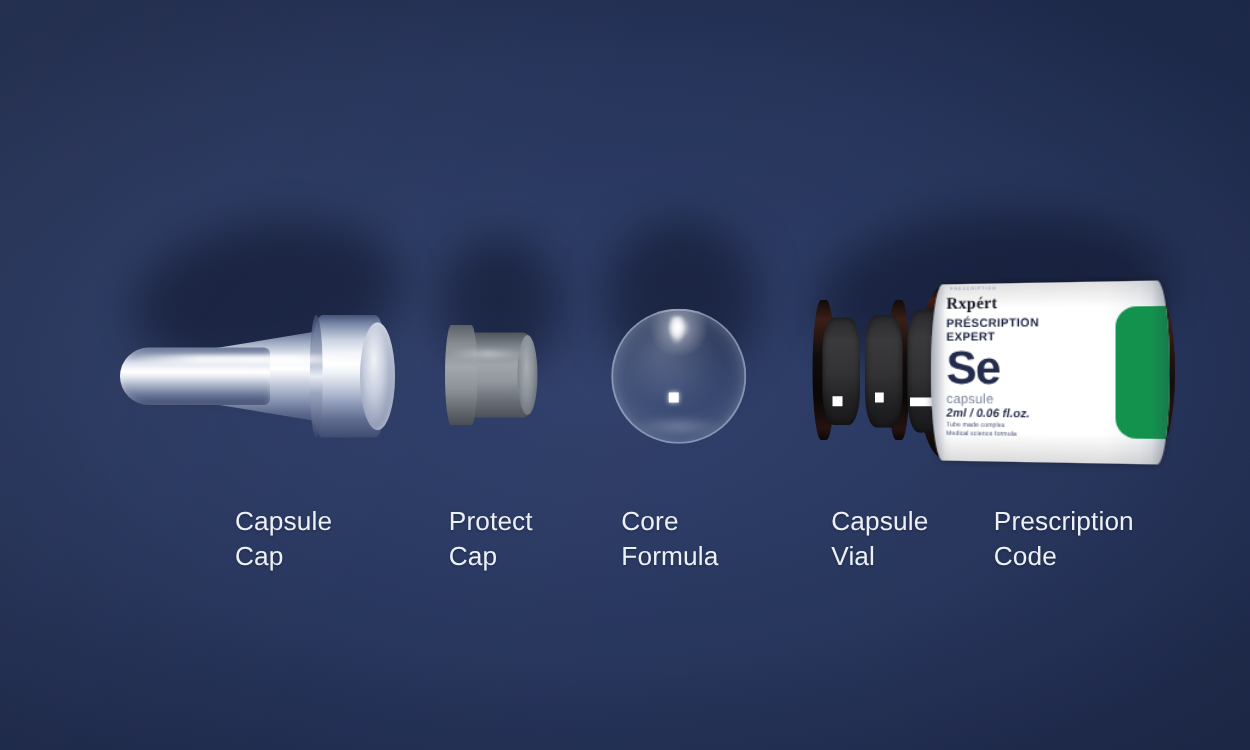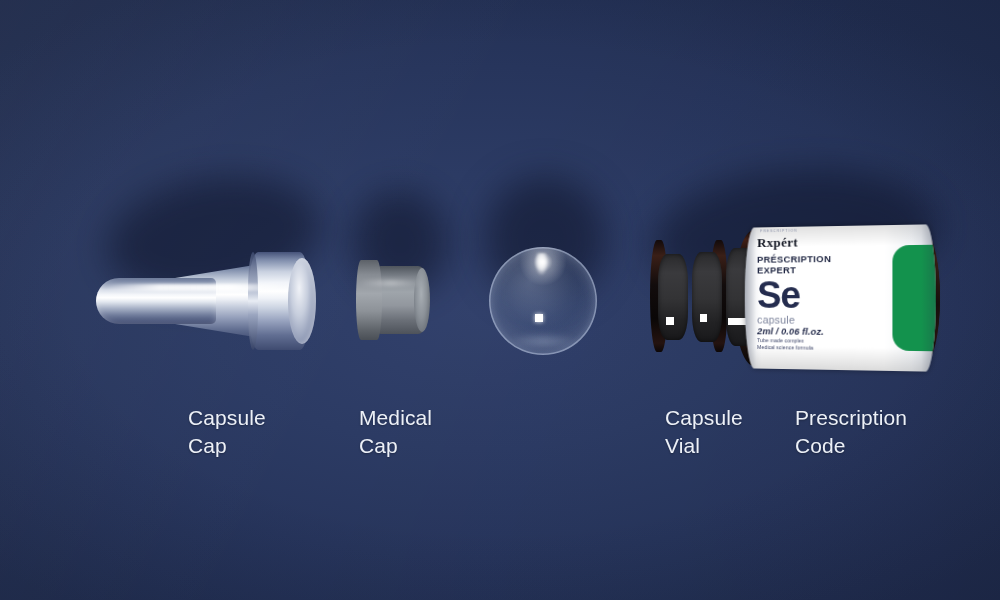--- a/index.html
+++ b/index.html
@@ -286,20 +286,22 @@
         <div class="lbl-micro" style="white-space:pre-line;">Tube made complex
 Medical science formula</div>
       </div>
       <div class="lbl-curveL"></div>
       <div class="lbl-curveR"></div>
     </div>
   </div>
 
   <div class="caption" style="left:188px;top:404px;">Capsule
 Cap</div>
-  <div class="caption" style="left:359px;top:404px;">Medical
+  <div class="caption" style="left:359px;top:404px;">Protect
 Cap</div>
+  <div class="caption" style="left:497px;top:404px;">Core
+Formula</div>
   <div class="caption" style="left:665px;top:404px;">Capsule
 Vial</div>
   <div class="caption" style="left:795px;top:404px;">Prescription
 Code</div>
 
 </div>
 
 </body></html>

